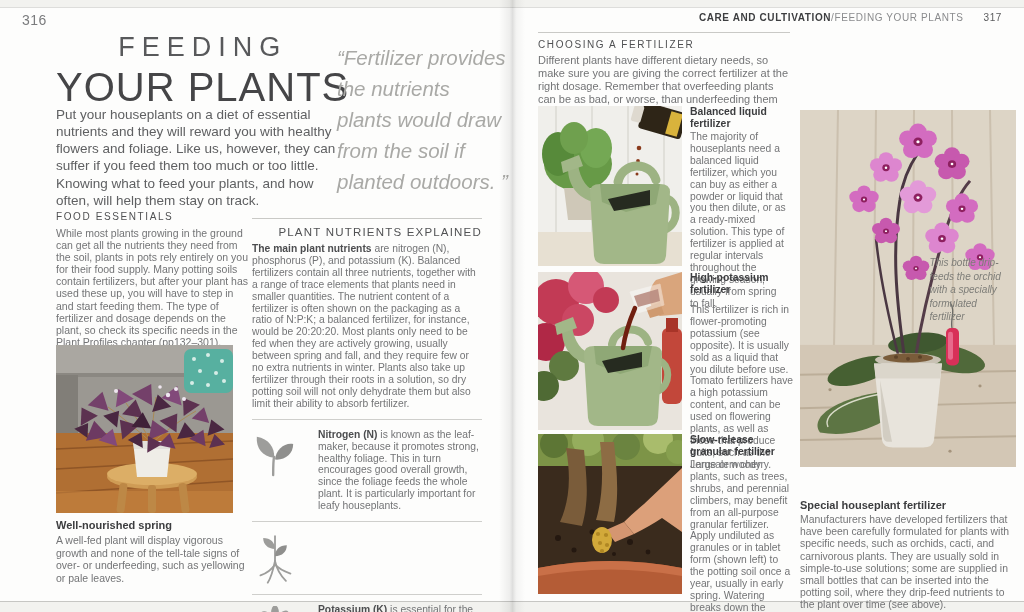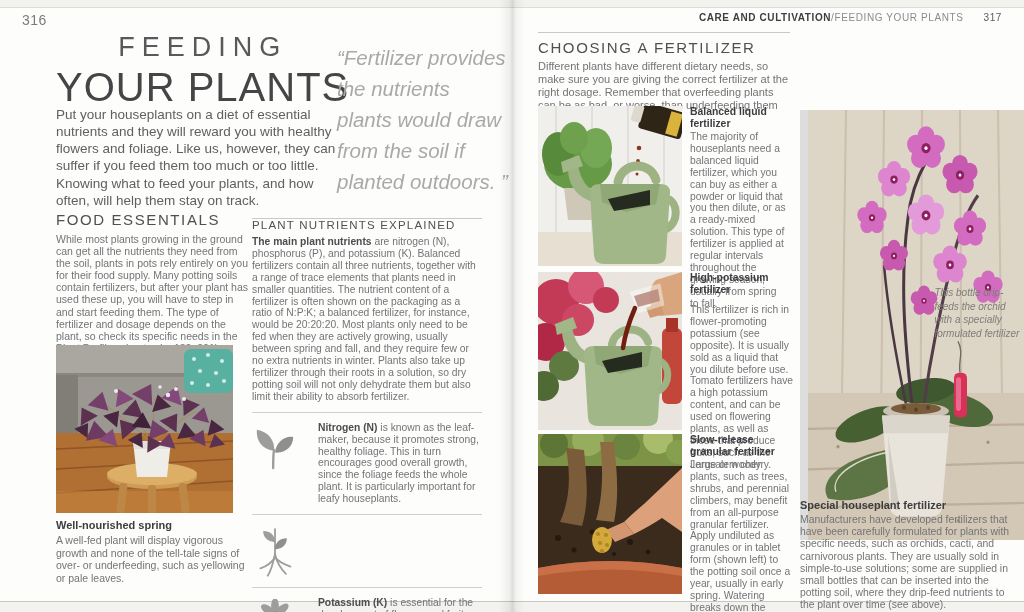--- a/index.html
+++ b/index.html
@@ -4,21 +4,21 @@
 <title>Book Spread</title>
 <style>
   html,body{margin:0;padding:0;background:#e9e9e7;font-family:"Liberation Sans",sans-serif;}
   .spread{position:relative;width:1024px;height:612px;background:#fdfdfc;overflow:hidden;}
   .abs{position:absolute;}
   .pagenum{font-size:14px;color:#7a7b7d;letter-spacing:0.5px;}
   .title1{font-size:27px;letter-spacing:7px;color:#58595b;font-weight:400;}
   .title2{font-size:40px;letter-spacing:1px;color:#454547;font-weight:500;margin-top:2px;}
   .intro{font-size:13.5px;line-height:17.3px;color:#5f6062;}
   .quote{font-size:20.5px;line-height:31px;color:#a9a9a6;font-style:italic;font-weight:300;}
-  .h-sec{font-size:15px;letter-spacing:1.6px;color:#4f5052;font-weight:400;}
+  .h-sec{font-size:10px;letter-spacing:1.6px;color:#4f5052;font-weight:400;}
   .h-sub{font-size:11.5px;letter-spacing:1.2px;color:#515254;font-weight:400;}
   .body-sm{font-size:10.5px;line-height:12.1px;color:#737476;}
   .body-xs{font-size:10.3px;line-height:11.9px;color:#737476;}
   .cap-title{font-size:11px;font-weight:700;color:#3c3d3f;line-height:13px;}
   .cap-body{font-size:10.5px;line-height:12.5px;color:#737476;margin-top:1px;}
   .bold-term{font-weight:700;color:#4c4d4f;}
   .rule{border:0;border-top:1px solid #c9c9c6;margin:0;}
   .nutrient-item{display:flex;gap:20px;padding:9px 0;border-top:1px solid #cfcfcc;}
   .nutrient-item .nicon{flex:0 0 46px;display:flex;align-items:flex-start;justify-content:center;padding-top:2px;}
   .ph{position:absolute;overflow:hidden;background:#ddd;}
@@ -137,21 +137,21 @@
     </svg>
   </figure>
 
   <div class="abs" style="left:56px;top:519px;width:190px;">
     <div class="cap-title">Well-nourished spring</div>
     <p class="cap-body" style="margin:2px 0 0 0;">A well-fed plant will display vigorous growth and none of the tell-tale signs of over- or underfeeding, such as yellowing or pale leaves.</p>
   </div>
 
   <div class="abs" style="left:252px;top:218px;width:230px;">
     <hr class="rule">
-    <div class="h-sub" style="">PLANT NUTRIENTS EXPLAINED</div>
+    <div class="h-sub" style="margin-top:7px;text-align:right;">PLANT NUTRIENTS EXPLAINED</div>
     <p class="body-xs" style="margin:5px 0 9px 0;"><span class="bold-term">The main plant nutrients</span><span> are nitrogen (N), phosphorus (P), and potassium (K). Balanced fertilizers contain all three nutrients, together with a range of trace elements that plants need in smaller quantities. The nutrient content of a fertilizer is often shown on the packaging as a ratio of N:P:K; a balanced fertilizer, for instance, would be 20:20:20. Most plants only need to be fed when they are actively growing, usually between spring and fall, and they require few or no extra nutrients in winter. Plants also take up fertilizer through their roots in a solution, so dry potting soil will not only dehydrate them but also limit their ability to absorb fertilizer.</span></p>
 
     <div class="nutrient-item">
       <div class="nicon">
         <svg width="40" height="48" viewBox="0 0 44 50">
           <path d="M20 47 C20 37 20 31 21 27" stroke="#9d9d9b" stroke-width="2.6" fill="none" stroke-linecap="round"></path>
           <path d="M21 28 C8 27 1 17 2 5 C15 7 22 17 21 28 Z" fill="#9d9d9b"></path>
           <path d="M22 30 C23 19 33 11 42 13 C42 24 33 31 22 30 Z" fill="#8f8f8d"></path>
         </svg>
       </div>
@@ -308,21 +308,21 @@
   </div>
   <div class="fert-block" style="left:690px;top:272px;">
     <div class="fert-title">High-potassium fertilizer</div>
     <p class="fert-body" style="margin:8px 0 0 0;">This fertilizer is rich in flower-promoting potassium (see opposite). It is usually sold as a liquid that you dilute before use. Tomato fertilizers have a high potassium content, and can be used on flowering plants, as well as those that produce fruits, such as the Jerusalem cherry.</p>
   </div>
   <div class="fert-block" style="left:690px;top:434px;">
     <div class="fert-title">Slow-release granular fertilizer</div>
     <p class="fert-body" style="margin:1px 0 0 0;">Large or woody plants, such as trees, shrubs, and perennial climbers, may benefit from an all-purpose granular fertilizer. Apply undiluted as granules or in tablet form (shown left) to the potting soil once a year, usually in early spring. Watering breaks down the granules, which then release their nutrients.</p>
   </div>
 
-  <figure class="ph abs" style="left:800px;top:110px;width:216px;height:430px;margin:0;padding-left:8px;">
+  <figure class="ph abs" style="left:800px;top:110px;width:216px;height:357px;margin:0;">
     <svg viewBox="0 0 216 383" preserveAspectRatio="none">
       <rect width="216" height="383" fill="#ddd5c6"></rect>
       <g stroke="#cbc0ae" stroke-width="2">
           <line x1="38" y1="0" x2="32" y2="383"></line>
           <line x1="76" y1="0" x2="72" y2="383"></line>
           <line x1="114" y1="0" x2="112" y2="383"></line>
           <line x1="152" y1="0" x2="154" y2="383"></line>
           <line x1="190" y1="0" x2="196" y2="383"></line>
         </g>
       <rect y="252" width="216" height="131" fill="#d3c7b5"></rect>

